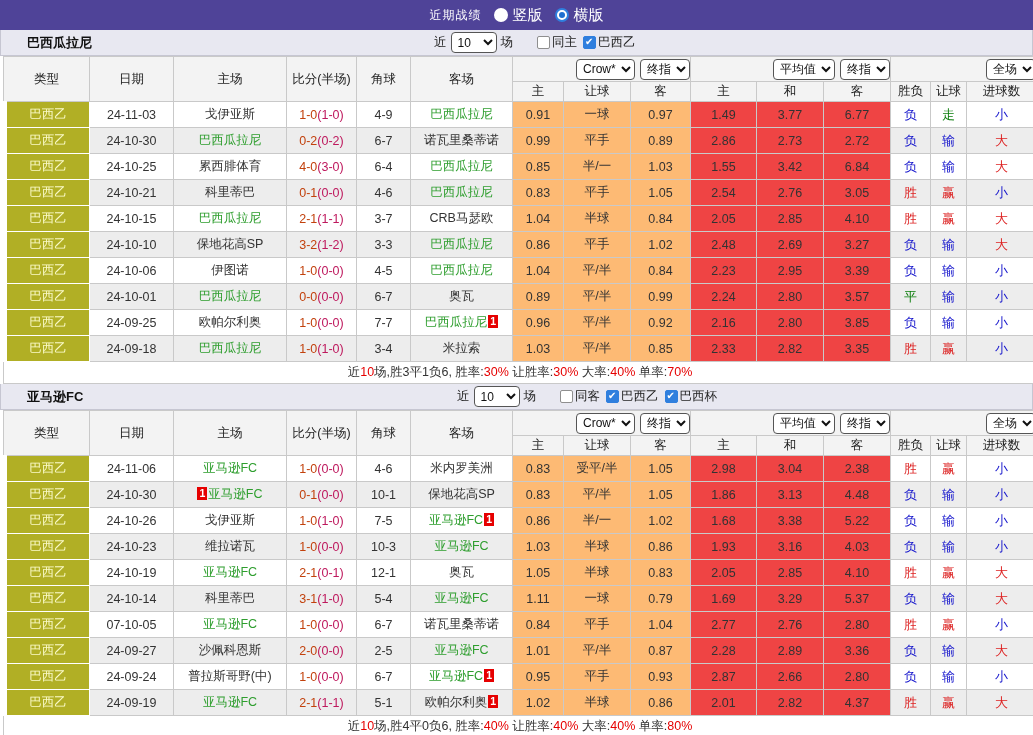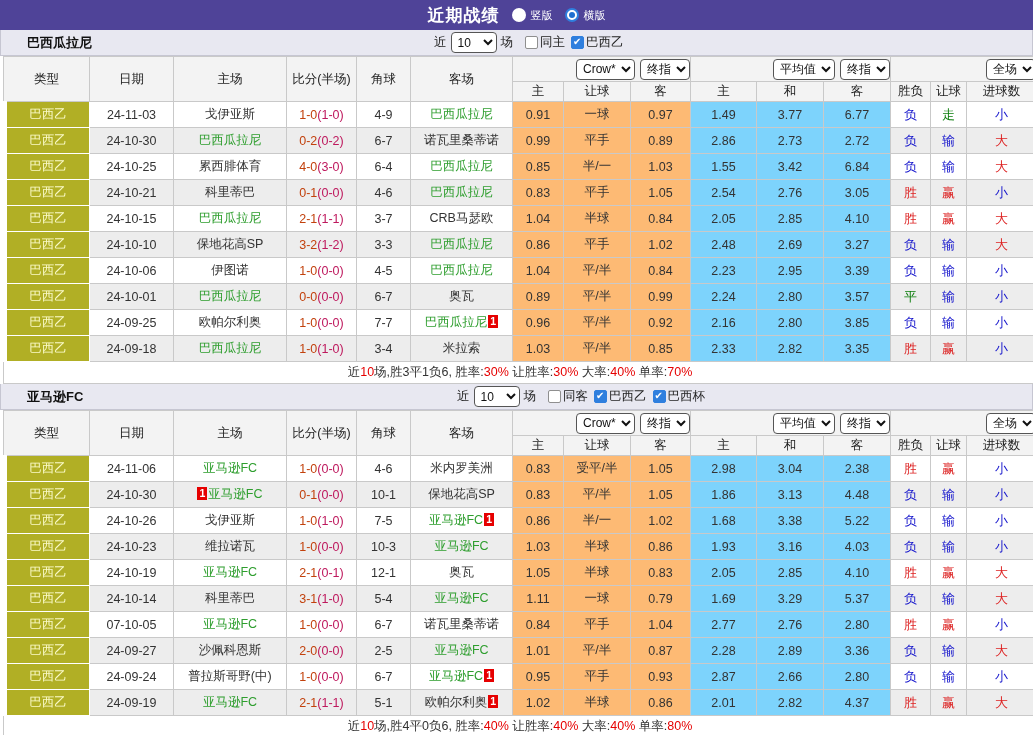--- a/index.html
+++ b/index.html
@@ -1,48 +1,48 @@
 <!DOCTYPE html>
 <html><head>
 <meta charset="utf-8">
 <style>
   *{box-sizing:border-box;margin:0;padding:0}
   html,body{width:1033px;height:735px;overflow:hidden;background:#fff;
     font-family:"Liberation Sans","DejaVu Sans",sans-serif;}
   
   .topbar{height:30px;background:#4f4398;display:flex;align-items:center;justify-content:center;gap:12px;color:#fff}
-  .topbar .title{font-weight:bold;font-size:17px;letter-spacing:1px}
-  .radio-label{display:inline-flex;align-items:center;gap:5px;font-size:11px;cursor:pointer;color:#fff}
+  .topbar .title{font-weight:normal;font-size:12px;letter-spacing:1px}
+  .radio-label{display:inline-flex;align-items:center;gap:5px;font-size:15px;cursor:pointer;color:#fff}
   .radio{width:14px;height:14px;border-radius:50%;background:#fff;display:inline-block;position:relative}
   .radio.checked{border:2px solid #2f7fde}
   .radio.checked::after{content:"";position:absolute;left:2px;top:2px;width:6px;height:6px;border-radius:50%;background:#1f6fd0}
   
   .section-bar{height:26px;background:#e8e8f1;border:1px solid #c6c6d2;border-top:none;display:flex;align-items:center;position:relative}
   .team-name{font-weight:bold;font-size:13px;padding-left:26px;color:#111}
   .controls{position:absolute;display:flex;align-items:center;gap:4px;font-size:12.5px;color:#222;white-space:nowrap}
   .section.s0 .controls{left:433px}
   .section.s1 .controls{left:456px}
   select{height:21px;font-size:12px;border:1px solid #555;border-radius:4px;background:#fff;padding:0 2px;color:#111}
   .count-select{width:46px}
-  .checks{display:inline-flex;align-items:center;gap:2px;margin-left:8px}
+  .checks{display:inline-flex;align-items:center;gap:2px;margin-left:20px}
   .ck-label{display:inline-flex;align-items:center;margin-right:4px;cursor:pointer}
   .cbx{width:13px;height:13px;border:1px solid #8f8f8f;border-radius:2px;background:#fff;display:inline-block;position:relative;margin-right:2px}
   .cbx.on{background:#2f7fde;border-color:#2f7fde}
   .cbx.on::after{content:"✔";color:#fff;font-size:10px;font-weight:bold;position:absolute;left:1px;top:-1px}
   
   table{border-collapse:collapse;width:1033px;table-layout:fixed;font-size:12.5px}
   th,td{border:1px solid #c9c9c9;text-align:center;overflow:hidden;white-space:nowrap}
   thead th{background:#f3f3f3;font-weight:normal;color:#222}
   tr.ddrow th{height:25px}
   tr.lblrow th{height:20px}
   .ddgroup{display:flex;justify-content:flex-end;gap:5px;align-items:center}
   tbody td{height:26px;color:#333}
   tbody tr:nth-child(even) .plain{background:#ededed}
   .c-odds{background:#fdba74}
-  .c-avg{background:#7dd3fc}
+  .c-avg{background:#ef4444}
   .c-type{background:#b1af25;color:#fafac8;border-color:#fff;border-left:7px solid #fff;font-size:12.5px}
   .tname.hl{color:#2e9e2e}
   .ft{color:#c2410c}
   .ht{color:#be185d}
   .badge{display:none;background:#e60000;color:#fff;font-size:10.5px;line-height:13px;height:13px;min-width:9px;padding:0 2px;font-weight:bold;vertical-align:1px}
   .badge.show{display:inline-block}
   .badge.pre{margin-right:1px}
   .badge.post{margin-left:1px}
   td.res{font-size:13px}
   .rc-r{color:#dd2222}

